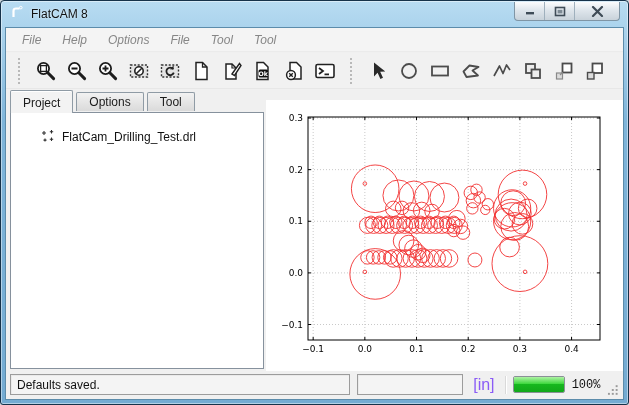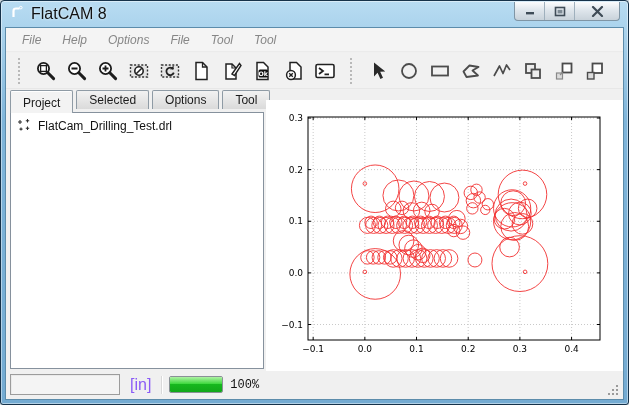--- a/index.html
+++ b/index.html
@@ -1,41 +1,41 @@
 <!DOCTYPE html>
 <html><head>
 <meta charset="utf-8">
 <style>
   html,body{margin:0;padding:0;background:#cfd8dd;font-family:"Liberation Sans","DejaVu Sans",sans-serif;}
   *{box-sizing:border-box;}
   .window{position:relative;width:629px;height:405px;border:1px solid #16324a;border-radius:4px 4px 3px 3px;
     background:linear-gradient(#b8dcf2,#7fb5da 30%,#74abd2);box-shadow:inset 0 0 0 1px rgba(255,255,255,.45);overflow:hidden;}
   
   .titlebar{position:absolute;left:0;top:0;right:0;height:26px;display:flex;align-items:center;padding:0 8px;gap:6px;}
-  .title-text{font-size:16px;color:#111;text-shadow:0 0 3px #e8f4fc;}
+  .title-text{font-size:12px;color:#111;text-shadow:0 0 3px #e8f4fc;}
   .winbtns{position:absolute;right:8px;top:1px;display:flex;border:1px solid #7f95a5;border-top:none;border-radius:0 0 4px 4px;overflow:hidden;background:linear-gradient(#fbfcfd,#dfe6ec 45%,#c8d2da);}
   .winbtn{width:30px;height:18px;display:flex;align-items:center;justify-content:center;border-right:1px solid #9fb0bd;cursor:pointer;}
   .winbtn:last-child{border-right:none;width:44px;}
   
   .client{position:absolute;left:4px;right:4px;top:26px;bottom:4px;background:#f0f0f0;border:1px solid #5c8cab;overflow:hidden;}
   .menubar{position:absolute;left:0;right:0;top:0;height:24px;background:#f4f4f4;display:flex;align-items:center;padding-left:16px;gap:21px;border-bottom:1px solid #ebebeb;font-style:italic;}
   .menu-item{font-size:12px;color:#868686;cursor:default;}
   .toolbar{position:absolute;left:0;right:0;top:25px;height:36px;display:flex;align-items:center;background:#f1f1f1;border-bottom:1px solid #e7e7e7;padding-left:10px;}
   .tb-handle{width:4px;height:26px;border-left:2px dotted #b9b9b9;margin:0 6px 0 2px;}
   .tb-group{display:flex;align-items:center;gap:5px;}
   .tb-group.second{margin-left:10px;}
   .tbtn{width:26px;height:26px;display:flex;align-items:center;justify-content:center;border-radius:2px;cursor:pointer;}
   .tbtn svg{display:block;}
   
-  .tabbar{position:absolute;left:4px;top:62px;height:23px;display:flex;align-items:flex-start;gap:3px;}
+  .tabbar{position:absolute;left:4px;top:62px;height:23px;display:flex;align-items:center;gap:3px;}
   .tab{font-size:12px;color:#1b1b1b;border:1px solid #8f9ba5;border-bottom:none;border-radius:2px 2px 0 0;
     padding:3px 12px 4px 12px;background:linear-gradient(#f2f2f2,#dadada);height:19px;line-height:12px;cursor:pointer;}
   .tab.active{background:#f3f3f3;height:23px;padding-top:6px;box-shadow:inset 0 1px 0 #fff;position:relative;z-index:2;}
   .tree-panel{position:absolute;left:4px;top:84px;width:254px;height:257px;background:#fff;border:1px solid #86919d;z-index:1;}
-  .tree-item{display:flex;align-items:center;gap:6px;padding:5px 6px;font-size:12px;color:#111;cursor:default;}
+  .tree-item{display:flex;align-items:center;gap:6px;padding:16px 6px;font-size:12px;color:#111;cursor:default;margin-left:24px;}
   
   .plot-panel{position:absolute;left:260px;top:72px;width:357px;height:271px;background:#fff;}
   
   .statusbar{position:absolute;left:0;right:0;bottom:0;height:29px;display:flex;align-items:center;padding:0 4px;gap:7px;}
   .sb-box{height:21px;border:1px solid #9c9c9c;background:#f4f4f4;box-shadow:inset 1px 1px 0 rgba(0,0,0,.04);
     font-size:12px;color:#111;display:flex;align-items:center;padding:0 6px;}
   .sb-msg{width:352px;}
   .sb-field{width:110px;}
   .sb-units{font-size:16px;color:#8b5cf6;padding:0 3px;}
   .sb-sep{width:1px;height:18px;background:#d9d9d9;box-shadow:1px 0 0 #fff;}
@@ -209,21 +209,20 @@
           <svg width="22" height="22" viewBox="0 0 22 22">
             <rect x="8.5" y="3.5" width="9.5" height="9.5" fill="#fff" stroke="#4c4c4c" stroke-width="1.8"></rect>
             <rect x="3.5" y="12.5" width="6.5" height="6.5" fill="#dcdcdc" stroke="#4c4c4c" stroke-width="1.4"></rect>
           </svg>
         </div>
       </div>
     </div>
 
     <div class="tabbar">
       <div class="tab active">Project</div>
-      <div class="tab">Selected</div>
       <div class="tab">Options</div>
       <div class="tab">Tool</div>
     </div>
 
     <div class="tree-panel">
       <div class="tree-item">
         <svg width="15" height="15" viewBox="0 0 15 15">
           <g stroke="#2f2f2f" stroke-width="1.1">
             <path d="M3,2 v4 M1,4 h4"></path>
             <path d="M10.5,1 v3.4 M8.8,2.7 h3.4"></path>
@@ -365,20 +364,21 @@
           <line x1="42" y1="69.65277777777777" x2="45" y2="69.65277777777777" stroke="#000" stroke-width="1"></line>
           <line x1="334" y1="69.65277777777777" x2="331" y2="69.65277777777777" stroke="#000" stroke-width="1"></line>
           <text x="37" y="72.65277777777777" text-anchor="end" font-size="9px" font-family="'DejaVu Sans',sans-serif" fill="#000">0.2</text>
           <line x1="42" y1="18.03240740740742" x2="45" y2="18.03240740740742" stroke="#000" stroke-width="1"></line>
           <line x1="334" y1="18.03240740740742" x2="331" y2="18.03240740740742" stroke="#000" stroke-width="1"></line>
           <text x="37" y="21.03240740740742" text-anchor="end" font-size="9px" font-family="'DejaVu Sans',sans-serif" fill="#000">0.3</text>
         </svg>
     </div>
 
     <div class="statusbar">
+      <div class="sb-box sb-msg">Defaults saved.</div>
       <div class="sb-box sb-field"></div>
       <span class="sb-units">[in]</span>
       <div class="sb-sep"></div>
       <div class="progress">
         <div class="progress-fill" id="progress-fill" style="width: 100%;"></div>
       </div>
       <span class="sb-pct">100%</span>
       <svg class="grip" viewBox="0 0 12 12">
         <g fill="#9a9a9a">
           <rect x="9" y="1" width="2" height="2"></rect>

